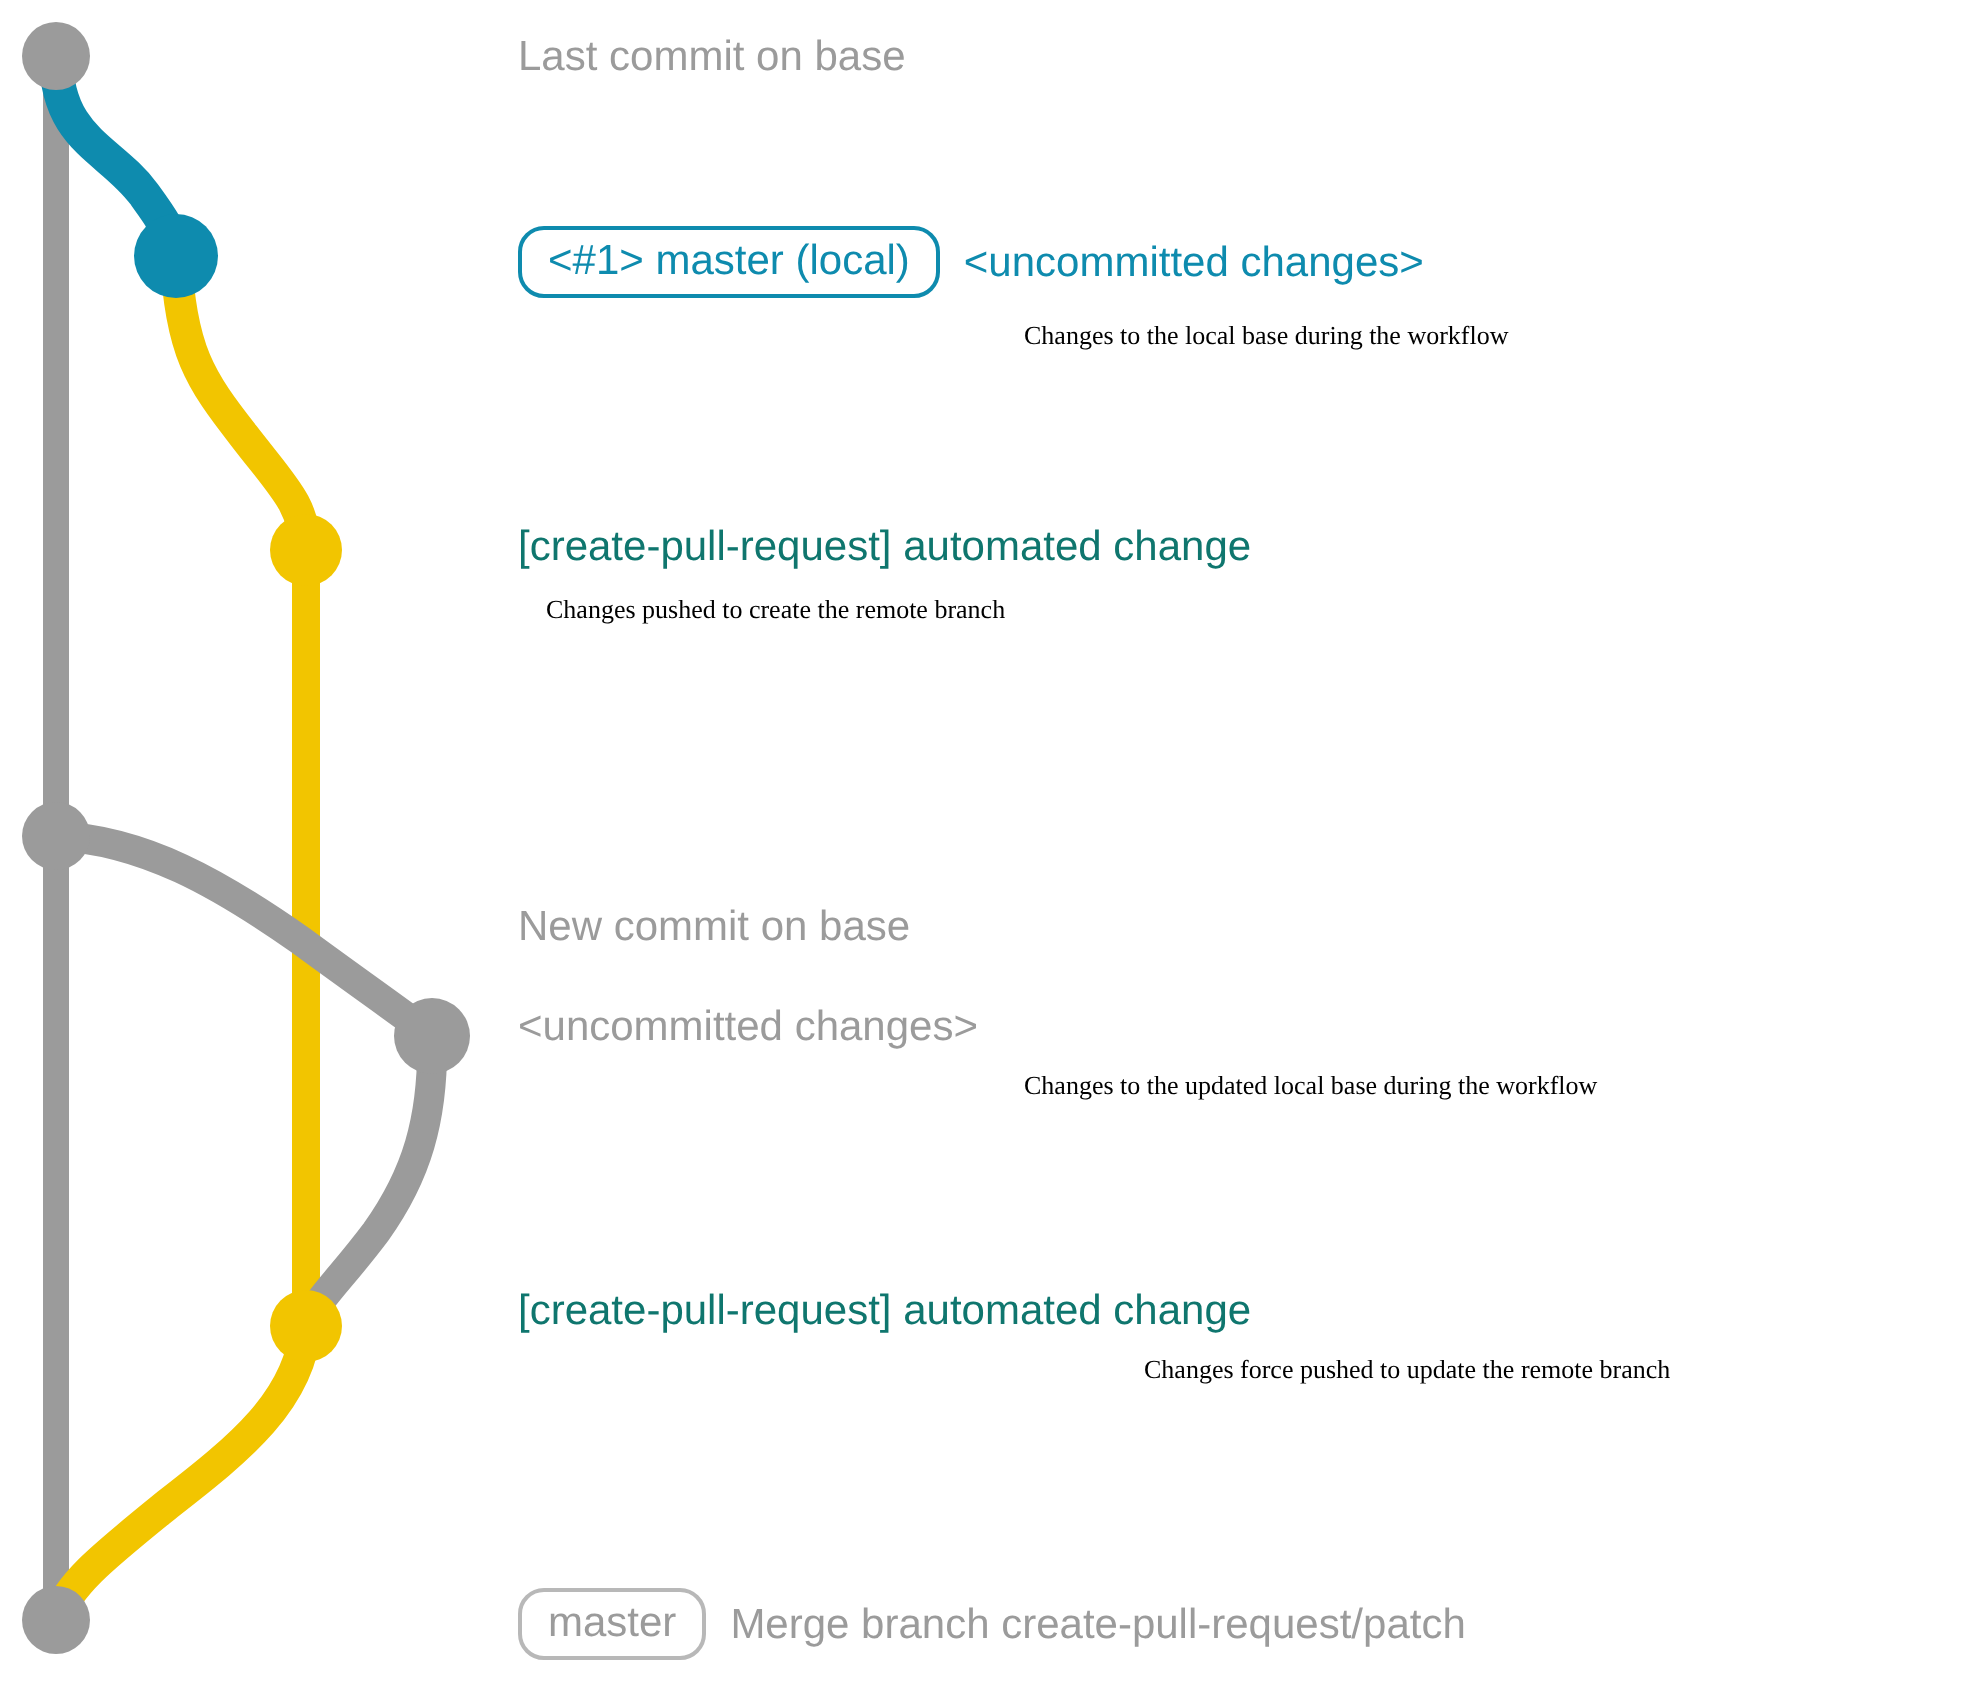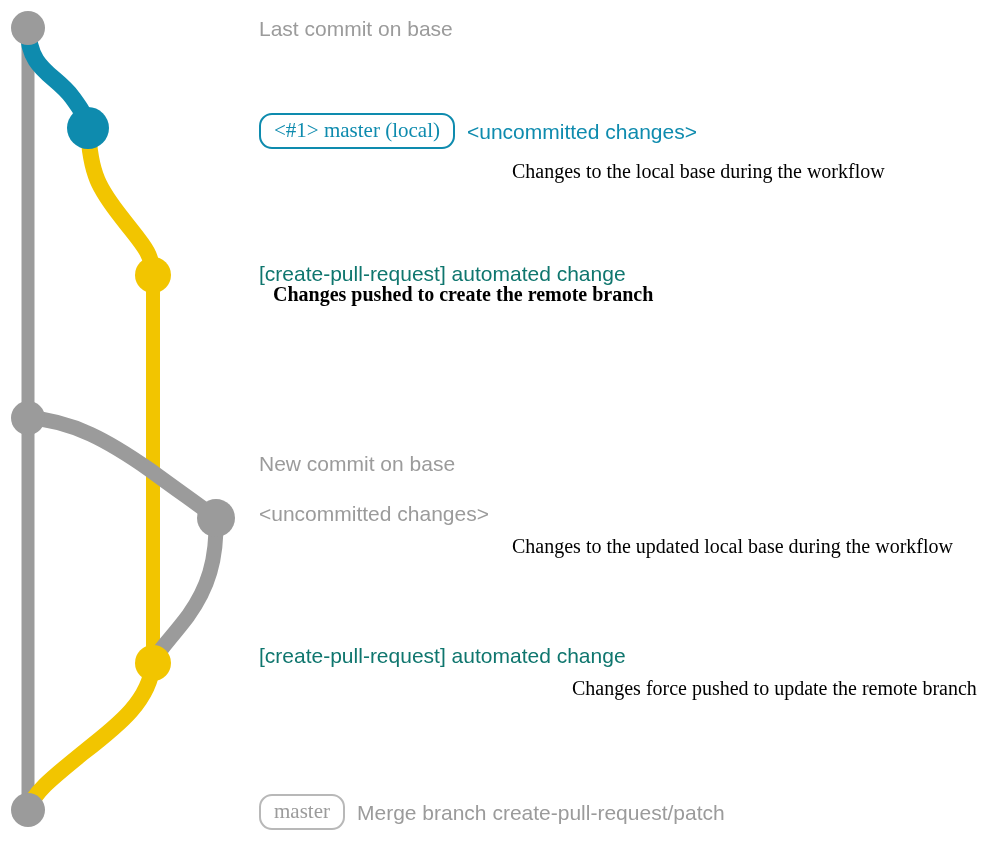--- a/index.html
+++ b/index.html
@@ -39,34 +39,34 @@
     white-space: nowrap;
     line-height: 1;
   }
   .subject.gray   { color: #9b9b9b; }
   .subject.teal   { color: #0e8bae; }
   .subject.yellow { color: #0f766e; }
 
   
   .desc {
     font-family: "Liberation Serif", serif;
-    font-size: 20px;
+    font-size: 13px;
     color: #000000;
     white-space: nowrap;
     line-height: 1;
   }
 
   
   .badge {
     display: inline-block;
     box-sizing: border-box;
     border-radius: 13px;
     border: 2px solid #9b9b9b;
     padding: 5px 13px 6px 13px;
-    font-family: Liberation Serif, serif;
+    font-family: Liberation Sans, sans-serif;
     font-size: 21px;
     line-height: 1;
     white-space: nowrap;
     background: #ffffff;
     vertical-align: middle;
   }
   .badge.teal {
     border-color: #0e8bae;
     color: #0e8bae;
   }
@@ -122,21 +122,21 @@
   <div class="row" style="left:259px; top:113px;">
     <div class="badge-row">
       <span class="badge teal">&lt;#1&gt; master (local)</span>
       <span class="subject teal">&lt;uncommitted changes&gt;</span>
     </div>
     <div class="desc" style="margin-left:253px; margin-top:12px;">Changes to the local base during the workflow</div>
   </div>
 
   <div class="row" style="left:259px; top:263px;">
     <div class="subject yellow">[create-pull-request] automated change</div>
-    <div class="desc" style="margin-left:14px; font-weight:bold;">Changes pushed to create the remote branch</div>
+    <div class="desc" style="margin-left:14px; margin-top:14px;">Changes pushed to create the remote branch</div>
   </div>
 
   <div class="row" style="left:259px; top:409px;margin-top:44px;">
     <div class="subject gray">New commit on base</div>
   </div>
 
   <div class="row" style="left:259px; top:503px;">
     <div class="badge-row">
       <span class="subject gray">&lt;uncommitted changes&gt;</span>
     </div>

